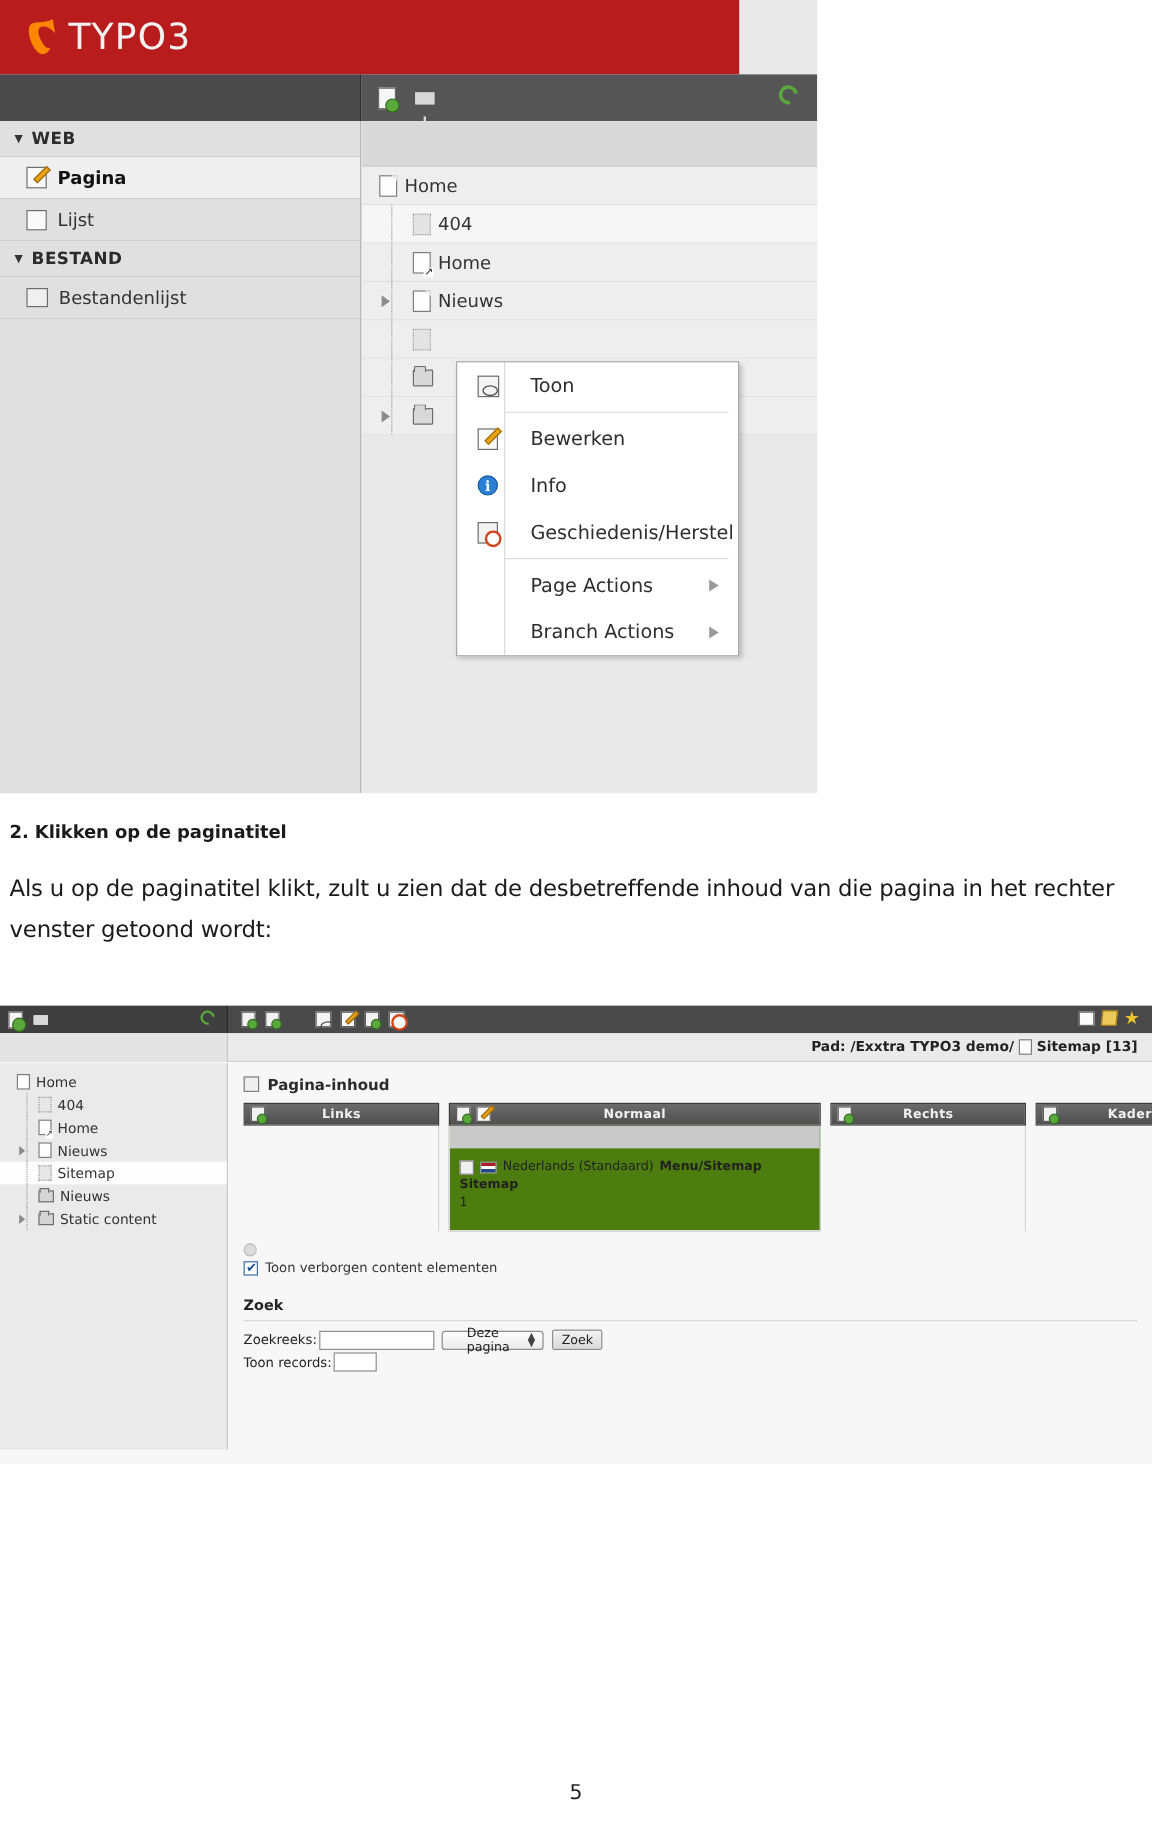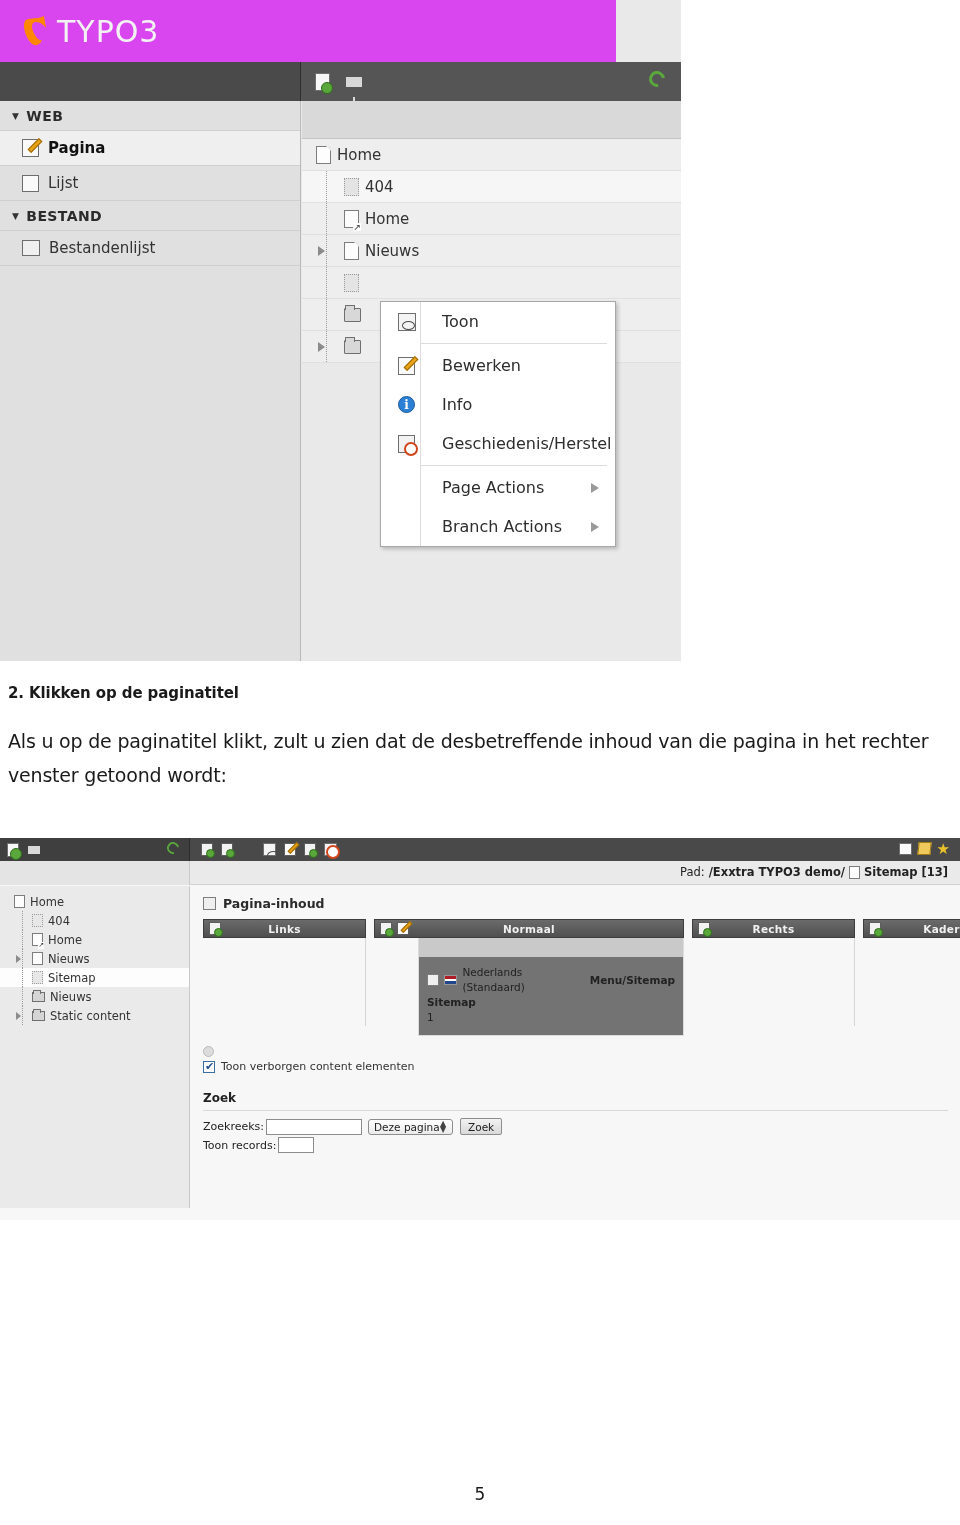--- a/index.html
+++ b/index.html
@@ -10,21 +10,21 @@
     position:relative; overflow:hidden;
   }
 
   
   .shot-top{
     position:absolute; left:0; top:0; width:681px; height:661px;
     background:#e9e9e9; overflow:hidden;
   }
   .t3-brandbar{
     position:absolute; left:0; top:0; width:616px; height:62px;
-    background:#d946ef;
+    background:#b91c1c;
     display:flex; align-items:center; padding-left:22px;
   }
   .t3-logo-mark{ width:26px; height:34px; position:relative; margin-right:9px; }
   .t3-logo-text{
     color:#f2f2f2; font-size:30px; letter-spacing:1px;
     font-family:"DejaVu Sans", sans-serif; font-weight:400;
   }
 
   .t3-toolbar-left{
     position:absolute; left:0; top:62px; width:301px; height:39px;
@@ -167,21 +167,21 @@
     width:122px;height:17px;background:linear-gradient(#ffffff,#e9e9e9);
     border:1px solid #8e8e8e;border-radius:4px;
     font-size:11px;font-family:"DejaVu Sans",sans-serif;color:#222;
     display:flex;align-items:center;padding:0 6px;position:relative;
   }
   .b-select .arrows{position:absolute;right:7px;top:2px;font-size:9px;line-height:6px;color:#444;}
   .b-path{
     position:absolute;right:12px;top:4px;font-size:11.5px;color:#222;font-weight:bold;
     font-family:"DejaVu Sans",sans-serif;display:flex;align-items:center;gap:4px;
   }
-  .b-path .lbl{font-weight:normal;}
+  .b-path .lbl{font-weight:bold;}
 
   .b-tree{
     position:absolute;left:0;top:48px;width:190px;bottom:12px;background:#eaeaea;border-right:1px solid #c9c9c9;
     padding-top:6px;
   }
   .bt-row{
     height:19px;display:flex;align-items:center;gap:5px;font-size:11.5px;color:#333;
     font-family:"DejaVu Sans",sans-serif;position:relative;padding-left:14px;
   }
   .bt-row.lvl1{padding-left:32px;}
@@ -204,21 +204,21 @@
   .b-col{flex:0 0 auto;}
   .b-col-head{
     height:19px;background:linear-gradient(#6b6b6b,#4f4f4f);border:1px solid #3d3d3d;
     display:flex;align-items:center;gap:5px;padding-left:5px;position:relative;
   }
   .b-col-title{
     position:absolute;left:0;right:0;text-align:center;color:#f0f0f0;font-size:10.5px;font-weight:bold;
     font-family:"DejaVu Sans",sans-serif;letter-spacing:.3px;
   }
   .b-col-body{background:transparent;min-height:88px;border-right:1px solid #d6d6d6;}
-  .b-col-body.withrec{background:#737373;border:1px solid #dcdcdc;border-top:none;margin-left:44px;}
+  .b-col-body.withrec{background:#4d7c0f;border:1px solid #dcdcdc;border-top:none;}
   .b-rec-strip{height:19px;background:#c9c9c9;}
   .b-rec{padding:8px 8px 10px 8px;font-size:10.5px;color:#222;font-family:"DejaVu Sans",sans-serif;line-height:15px;}
   .b-rec .line1{display:flex;align-items:center;gap:5px;}
   .b-flag{width:14px;height:10px;background:linear-gradient(#ae1c28 0 33%, #ffffff 33% 66%, #21468b 66% 100%);border:1px solid #999;}
   .b-rec-ico{width:12px;height:12px;background:#f0f0f0;border:1px solid #7d7d7d;}
   .b-strong{font-weight:bold;}
 
   .b-newico{width:12px;height:13px;background:#f2f2f2;border:1px solid #5d5d5d;position:relative;}
   .b-newico:after{content:"";position:absolute;right:-3px;bottom:-3px;width:7px;height:7px;border-radius:50%;background:#5aa83c;border:1px solid #2f6b1c;}
   .b-editico{width:12px;height:13px;background:#fafafa;border:1px solid #5d5d5d;position:relative;}
@@ -229,21 +229,21 @@
   .b-cb{width:12px;height:12px;background:#fff;border:1px solid #3a6ea5;position:relative;}
   .b-cb:after{content:"\2714";position:absolute;left:1px;top:-2px;font-size:11px;color:#21508c;}
   .b-gray-dot{width:11px;height:11px;border-radius:50%;background:#dcdcdc;border:1px solid #bbb;margin-bottom:2px;}
 
   .b-zoek-title{font-size:12px;font-weight:bold;color:#222;margin-top:18px;font-family:"DejaVu Sans",sans-serif;}
   .b-hr{height:1px;background:#d8d8d8;margin:5px 0 7px 0;}
   .b-form-row{display:flex;align-items:center;gap:0;font-size:11px;color:#222;font-family:"DejaVu Sans",sans-serif;}
   .b-inp{width:96px;height:16px;background:#fff;border:1px solid #8d8d8d;margin-left:2px;}
   .b-inp.sm{width:36px;}
   .b-sel2{width:85px;height:16px;background:linear-gradient(#ffffff,#eaeaea);border:1px solid #8d8d8d;border-radius:3px;
-    font-size:10.5px;display:flex;align-items:center;padding:0 5px;margin-left:6px;position:relative;}
+    font-size:10.5px;display:flex;align-items:center;padding:0 20px;margin-left:6px;position:relative;}
   .b-sel2 .arrows{position:absolute;right:6px;top:1px;font-size:8px;line-height:6px;color:#444;}
   .b-btn{height:17px;background:linear-gradient(#f2f2f2,#d9d9d9);border:1px solid #8d8d8d;border-radius:2px;
     font-size:10.5px;padding:0 7px;display:flex;align-items:center;margin-left:7px;color:#222;}
 
   .b-right-icons{display:flex;gap:6px;align-items:center;}
   .ri-list{width:13px;height:12px;background:#fafafa;border:1px solid #6e6e6e;}
   .ri-note{width:13px;height:13px;background:#f0c95c;border:1px solid #a07c12;transform:skewX(-6deg);}
   .ri-star{color:#e8c12b;font-size:15px;line-height:13px;}
 
   

